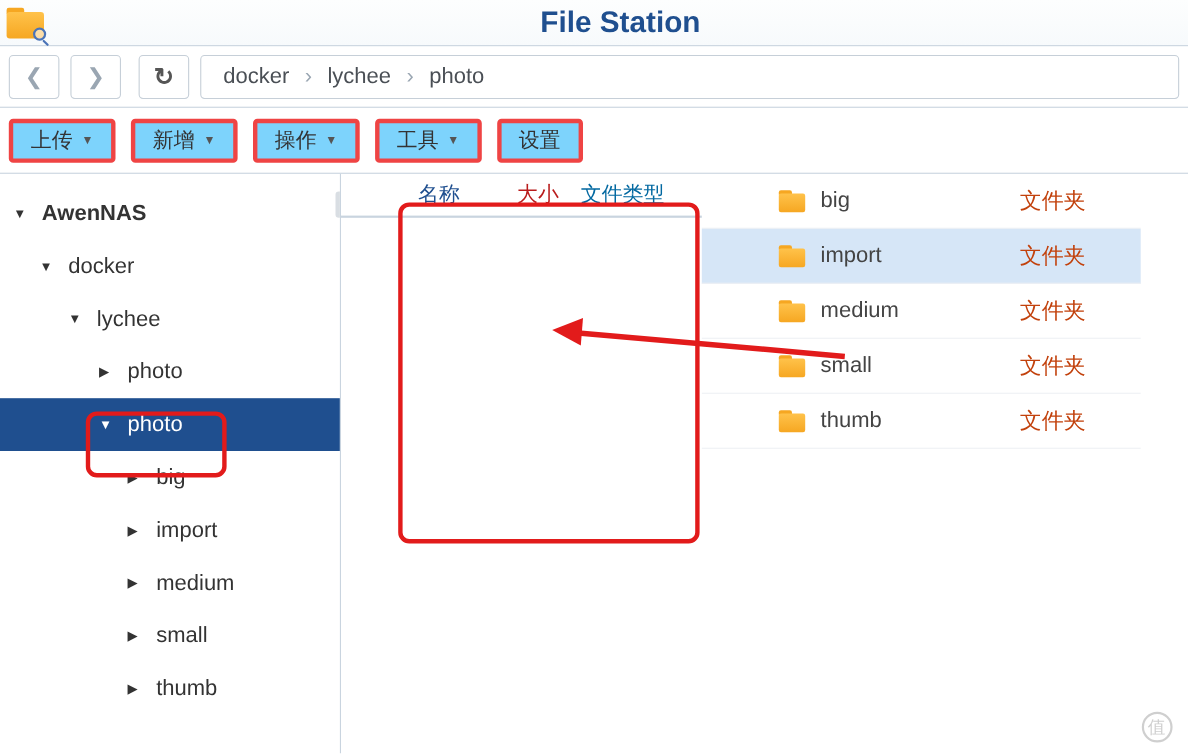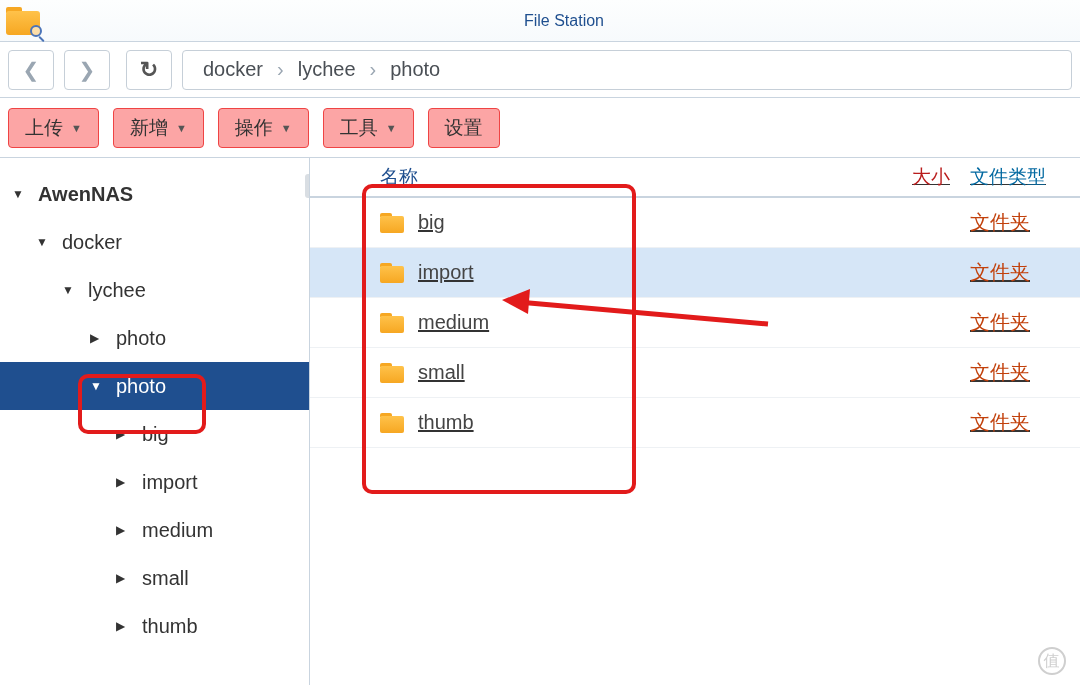--- a/index.html
+++ b/index.html
@@ -21,22 +21,22 @@
     position: relative;
     background: linear-gradient(#fdfefe, #f7fafc);
   }
   .titlebar .app-icon {
     margin-left: 6px;
   }
   .titlebar .title {
     position: absolute;
     left: 0; right: 0;
     text-align: center;
-    font-size: 16px;
-    font-weight: 400;
+    font-size: 27px;
+    font-weight: 700;
     color: #1f4f8f;
     pointer-events: none;
     margin-left: 48px;
   }
   
   .navbar {
     height: 56px;
     border-bottom: 1px solid #c9d4df;
     display: flex;
     align-items: center;
@@ -72,23 +72,23 @@
   .toolbar {
     height: 60px;
     border-bottom: 1px solid #c9d4df;
     display: flex;
     align-items: center;
     padding: 0 8px;
     gap: 14px;
   }
   .tool-btn {
     height: 40px;
-    border: 1px solid #ef4444;
+    border: 4px solid #ef4444;
     border-radius: 4px;
-    background: #fca5a5;
+    background: #7dd3fc;
     display: flex; align-items: center; justify-content: center;
     padding: 0 16px;
     font-size: 19px;
     color: #333;
     cursor: pointer;
     gap: 8px;
   }
   .tool-btn .caret { font-size: 11px; color: #555; }
   
   .main {
@@ -138,23 +138,22 @@
     position:absolute;
     left:1px; top:16px;
     width:6px; height:24px;
     background:#d9dee3;
     border-radius:3px;
   }
   
   .filepane {
     flex: 1;
     display: flex;
-    flex-direction: column;
+    flex-direction: row;
     overflow: hidden;
-    text-decoration: underline;
   }
   .list-header {
     display: flex;
     height: 40px;
     border-bottom: 2px solid #c9d4df;
     font-size: 19px;
     color: #1f4f8f;
     align-items: center;
   }
   .col-name { flex: 1; padding-left: 70px; }

